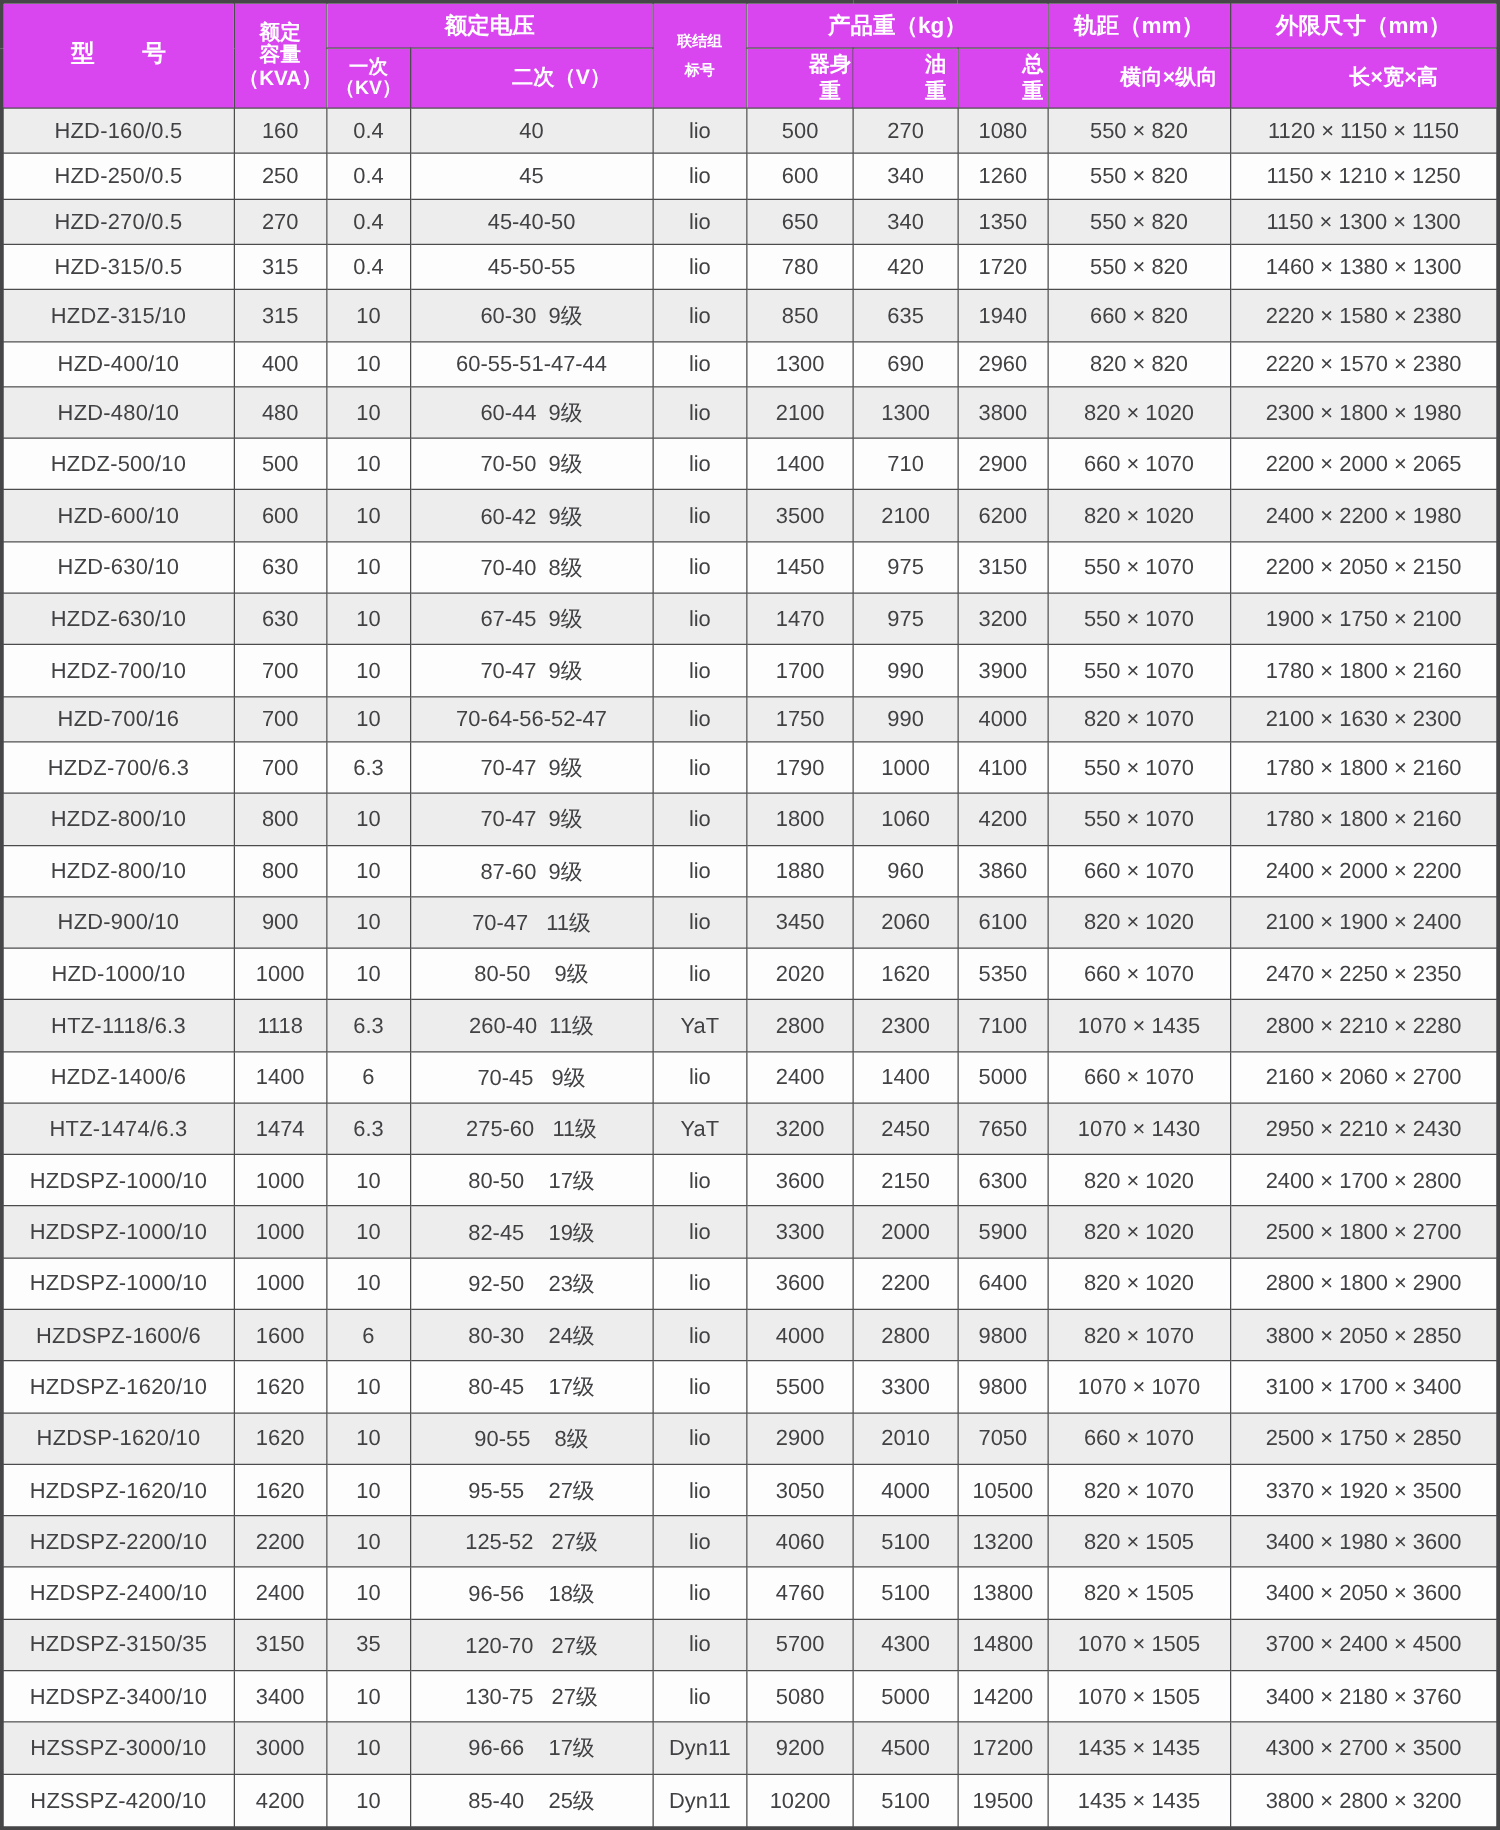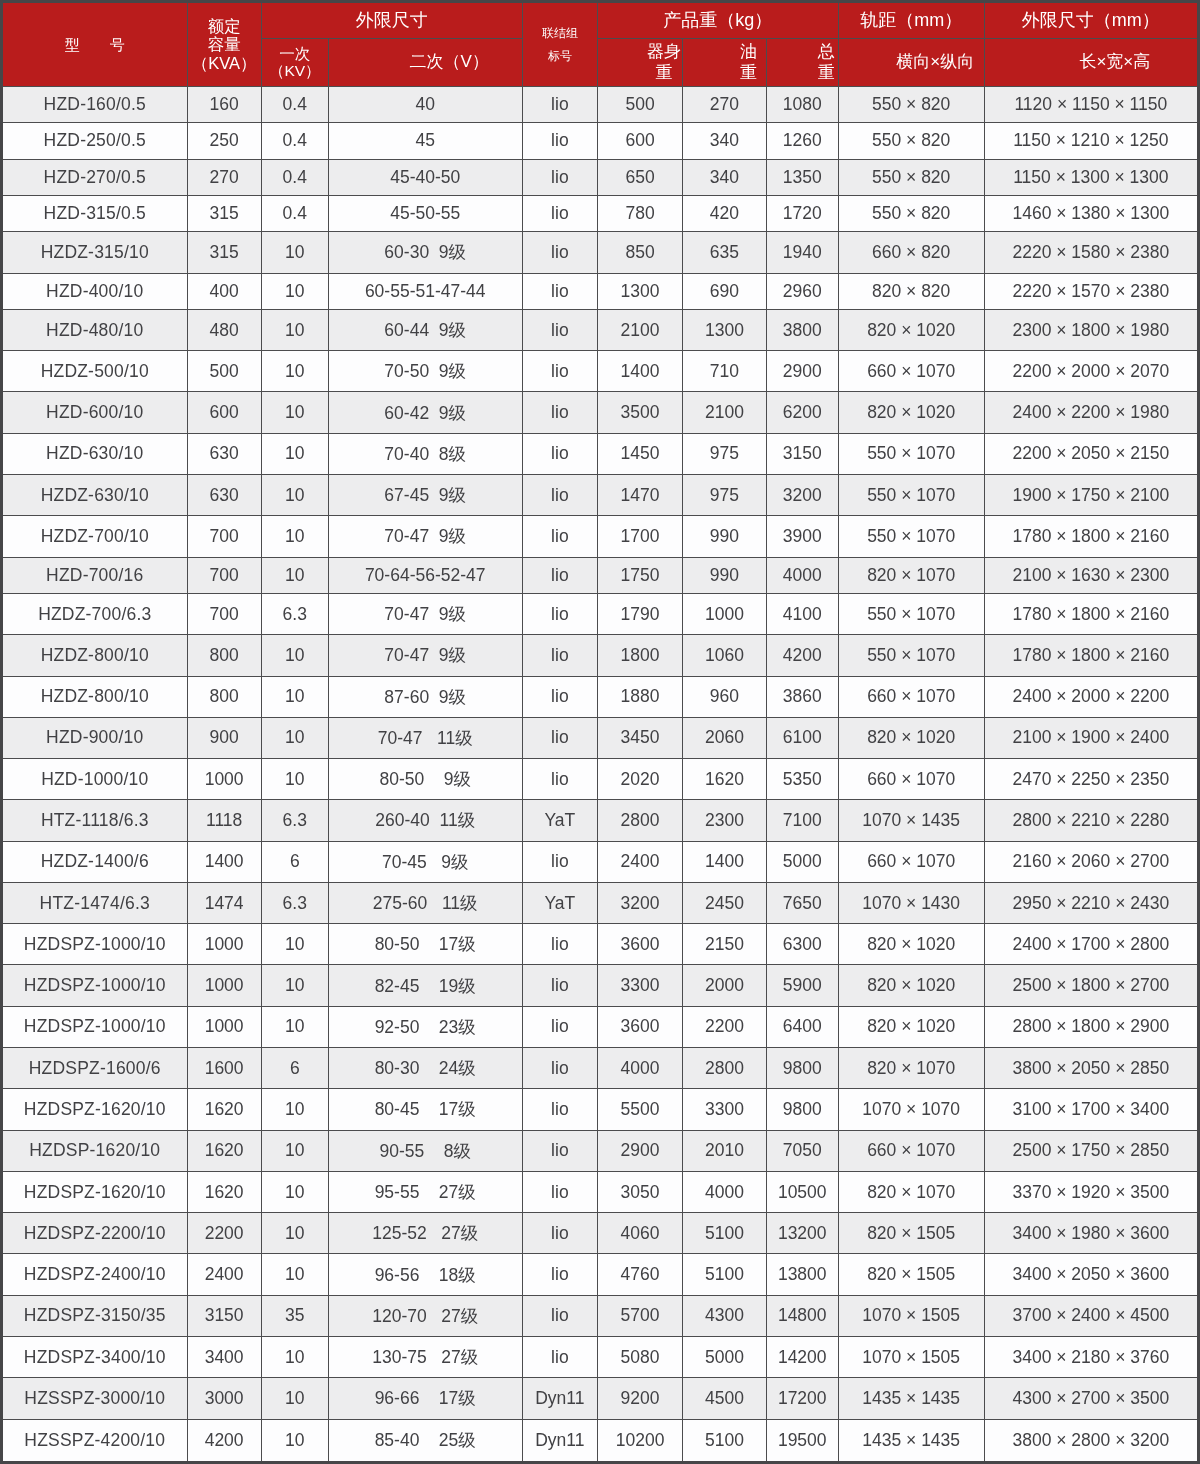--- a/index.html
+++ b/index.html
@@ -16,31 +16,31 @@
 
   th, td {
     border:1.6px solid #4c4c4e;
     text-align:center;
     vertical-align:middle;
     padding:0;
     overflow:hidden;
   }
 
   thead th {
-    background:#b91c1c;
+    background:#d946ef;
     color:#ffffff;
-    font-weight:normal;
+    font-weight:bold;
     font-size:18px;
     line-height:1.18;
     white-space:pre-line;
   }
   thead tr.h1 { height:37px; }
   thead tr.h2 { height:48px; }
 
-  th.model-h   { font-size:15px; }
+  th.model-h   { font-size:19px; }
   th.cap-h     { font-size:16.5px; line-height:1.1; }
   th.prim-h    { font-size:15.5px; line-height:1.05; }
   th.conn-h    { font-size:12px; line-height:1.9; }
   th.sub-h     { font-size:17px;padding-left:48px; }
 
   tbody td {
     color:#414144;
     font-size:17.5px;
     background:#fdfdfe;
   }
@@ -63,21 +63,21 @@
     <col style="width:6.0%">
     <col style="width:12.2%">
     <col style="width:17.9%">
   </colgroup>
   <thead>
     <tr class="h1">
       <th rowspan="2" class="model-h">型　　号</th>
       <th rowspan="2" class="cap-h">额定
 容量
 （KVA）</th>
-      <th colspan="2">外限尺寸</th>
+      <th colspan="2">额定电压</th>
       <th rowspan="2" class="conn-h">联结组
 标号</th>
       <th colspan="3">产品重（kg）</th>
       <th>轨距（mm）</th>
       <th>外限尺寸（mm）</th>
     </tr>
     <tr class="h2">
       <th class="prim-h">一次
 （KV）</th>
       <th class="sub-h">二次（V）</th>
@@ -176,21 +176,21 @@
       <tr>
         <td class="col-0">HZDZ-500/10</td>
         <td class="col-1">500</td>
         <td class="col-2">10</td>
         <td class="col-3">70-50  9级</td>
         <td class="col-4">lio</td>
         <td class="col-5">1400</td>
         <td class="col-6">710</td>
         <td class="col-7">2900</td>
         <td class="col-8">660 × 1070</td>
-        <td class="col-9">2200 × 2000 × 2070</td>
+        <td class="col-9">2200 × 2000 × 2065</td>
       </tr>
       <tr class="stripe">
         <td class="col-0">HZD-600/10</td>
         <td class="col-1">600</td>
         <td class="col-2">10</td>
         <td class="col-3">60-42  9级</td>
         <td class="col-4">lio</td>
         <td class="col-5">3500</td>
         <td class="col-6">2100</td>
         <td class="col-7">6200</td>

